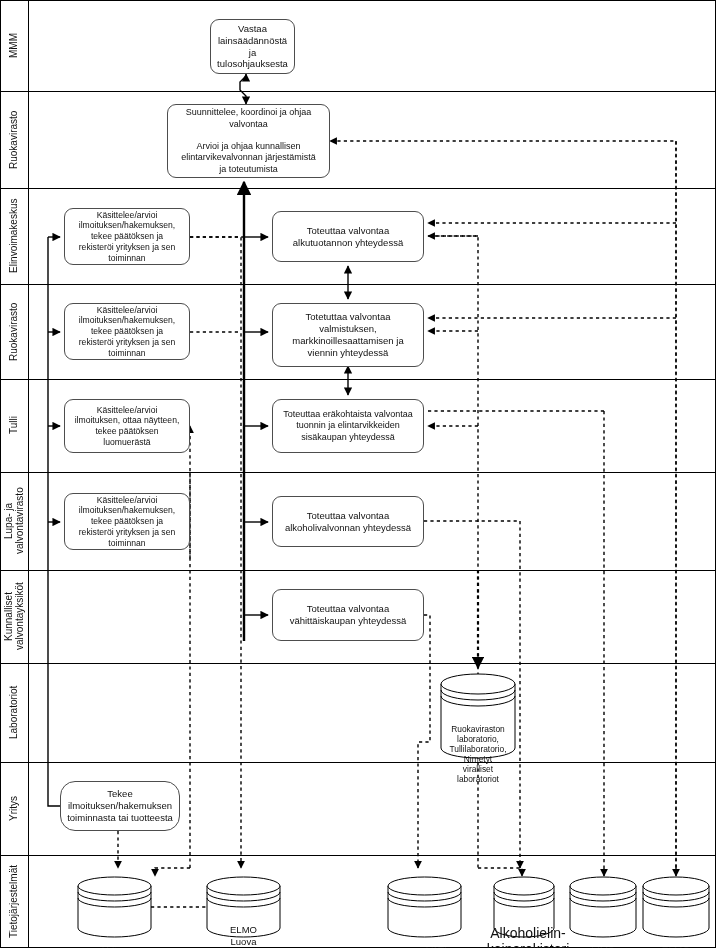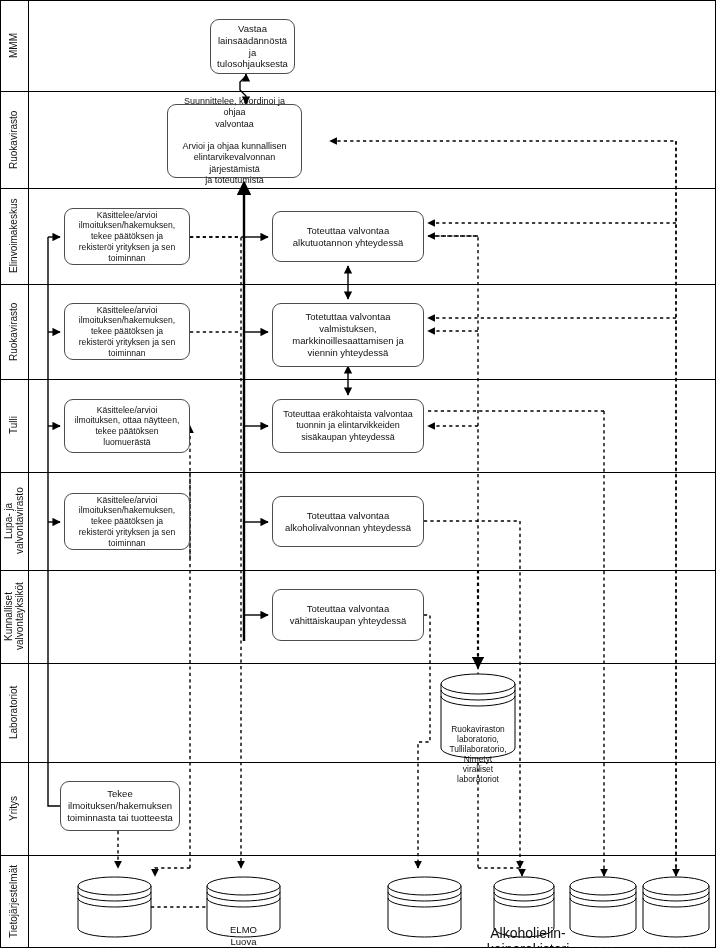--- a/index.html
+++ b/index.html
@@ -213,21 +213,21 @@
 valvontayksiköt</div>
   <div class="lane-label" style="left:1px;top:663px;height:99px;">Laboratoriot</div>
   <div class="lane-label" style="left:1px;top:762px;height:93px;">Yritys</div>
   <div class="lane-label" style="left:1px;top:855px;height:93px;">Tietojärjestelmät</div>
 
   <div class="node" style="left:210px;top:19px;width:85px;height:55px;">Vastaa
 lainsäädännöstä
 ja
 tulosohjauksesta</div>
 
-  <div class="node" style="left:167px;top:104px;width:135px;height:74px;font-size:9px;">Suunnittelee, koordinoi ja ohjaa
+  <div class="node" style="left:167px;top:104px;width:163px;height:74px;font-size:9px;">Suunnittelee, koordinoi ja ohjaa
 valvontaa
 
 Arvioi ja ohjaa kunnallisen
 elintarvikevalvonnan järjestämistä
 ja toteutumista</div>
 
   <div class="node" style="left:64px;top:208px;width:126px;height:57px;font-size:8.6px;">Käsittelee/arvioi
 ilmoituksen/hakemuksen,
 tekee päätöksen ja
 rekisteröi yrityksen ja sen
@@ -257,21 +257,21 @@
 ilmoituksen/hakemuksen,
 tekee päätöksen ja
 rekisteröi yrityksen ja sen
 toiminnan</div>
   <div class="node" style="left:272px;top:496px;width:152px;height:51px;">Toteuttaa valvontaa
 alkoholivalvonnan yhteydessä</div>
 
   <div class="node" style="left:272px;top:589px;width:152px;height:52px;">Toteuttaa valvontaa
 vähittäiskaupan yhteydessä</div>
 
-  <div class="node" style="left:60px;top:781px;width:120px;height:50px;">Tekee
+  <div class="node" style="left:60px;top:781px;width:120px;height:50px;border-radius:15px;">Tekee
 ilmoituksen/hakemuksen
 toiminnasta tai tuotteesta</div>
 
   <div class="db-label mid" style="left:441px;top:694px;width:74px;height:58px;font-size:8.4px;">Ruokaviraston
 laboratorio,
 Tullilaboratorio,
 Nimetyt
 viralliset
 laboratoriot</div>
 

